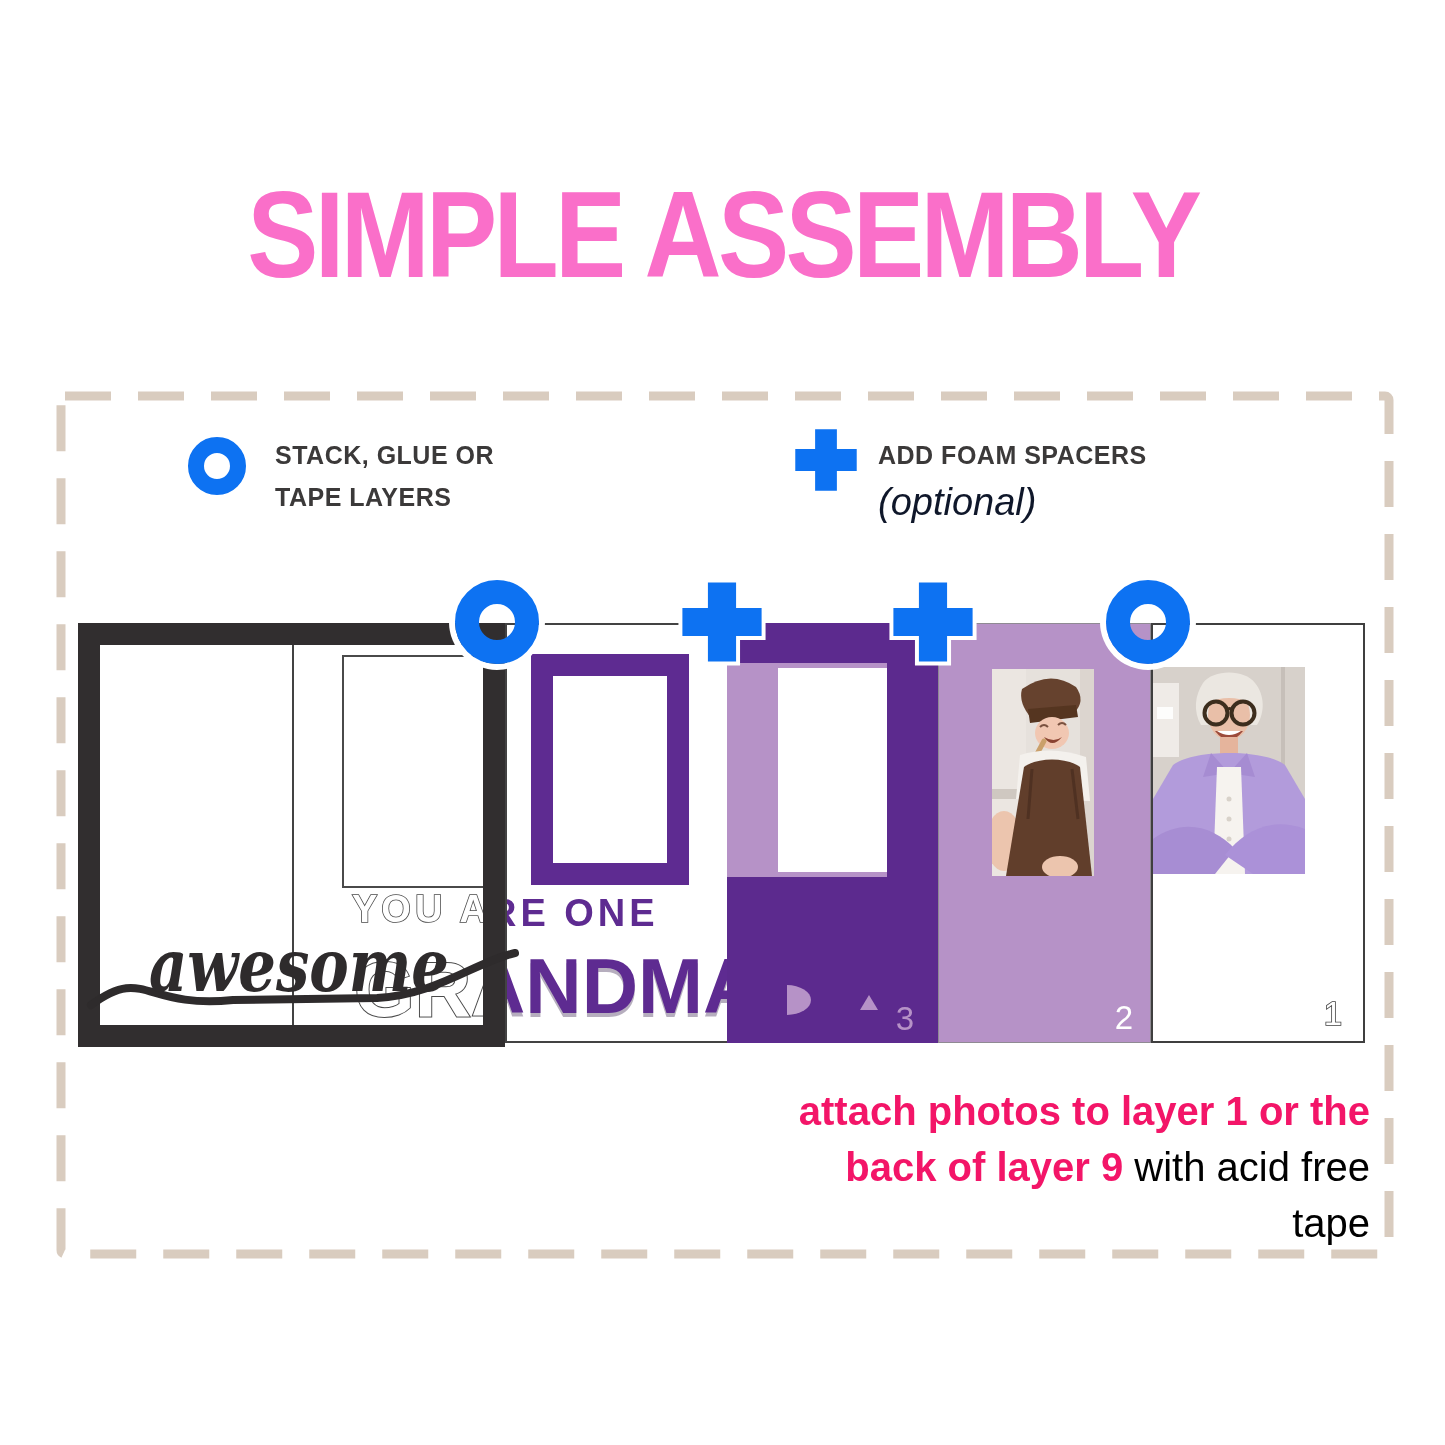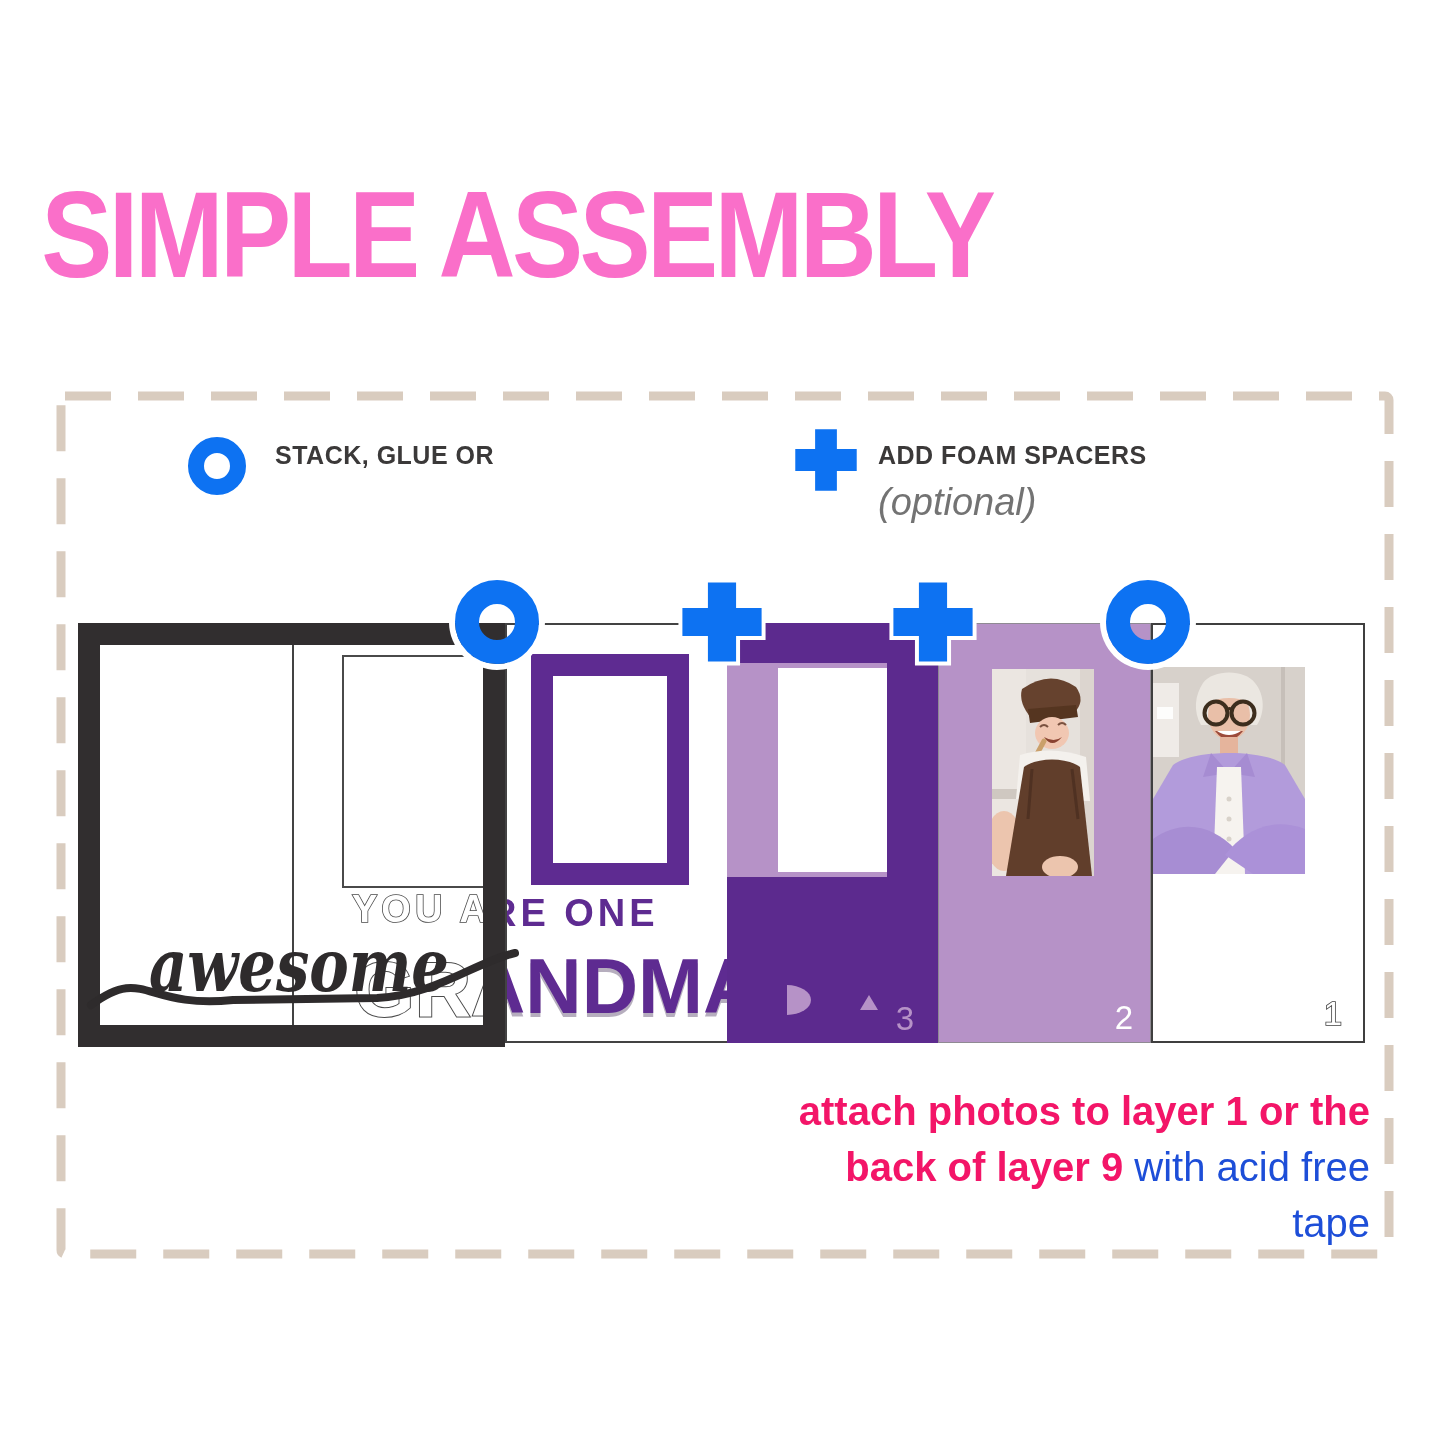--- a/index.html
+++ b/index.html
@@ -1,33 +1,33 @@
 <!DOCTYPE html>
 <html><head>
 <meta charset="utf-8">
 <style>
   html,body{margin:0;padding:0;background:#ffffff;}
   .canvas{position:relative;width:1445px;height:1445px;background:#fff;overflow:hidden;
           font-family:"Liberation Sans",sans-serif;}
   .abs{position:absolute;}
 
   
-  .title{left:0;top:168px;width:1445px;}
+  .title{left:0;top:168px;width:1445px;text-align:center;}
   .title span{display:inline-block;font-size:116px;font-weight:700;letter-spacing:-4px;
               color:#fa6fc9;transform:scale(.92,1.06);white-space:nowrap;}
 
   
   .dashsvg{left:0;top:0;width:1445px;height:1445px;z-index:1;pointer-events:none;}
 
   
   .legend-ring{left:188px;top:437px;width:26px;height:26px;border:16px solid #0d72f2;border-radius:50%;z-index:6;}
   .legend-text{font-size:25px;font-weight:700;color:#3b3939;line-height:42px;z-index:6;letter-spacing:.5px;}
   .stack-text{left:275px;top:434px;}
   .foam-title{left:878px;top:434px;}
-  .foam-sub{left:878px;top:481px;font-size:38px;font-style:italic;font-weight:400;color:#737373;z-index:6;}
+  .foam-sub{left:878px;top:481px;font-size:38px;font-style:italic;font-weight:400;color:#0f172a;z-index:6;}
   .legend-plus{left:794px;top:428px;width:64px;height:64px;z-index:6;}
 
   
   .card{top:623px;height:420px;box-sizing:border-box;}
   .card-e{left:292px;width:427px;background:#fff;border:2px solid #434343;z-index:30;}
   .card-d{left:505px;width:428px;background:#fff;border:2px solid #434343;z-index:40;overflow:hidden;}
   .card-c{left:727px;width:211px;background:#5c2a8e;z-index:50;overflow:hidden;}
   .card-b{left:938px;width:213px;background:#b692c7;border:1px solid #8f8a93;z-index:55;overflow:hidden;}
   .card-a{left:1151px;width:214px;background:#fff;border:2px solid #3f3f3f;z-index:60;overflow:hidden;}
   .card-f{left:78px;top:623px;width:427px;height:424px;border:22px solid #312e2f;background:transparent;z-index:70;box-sizing:border-box;}
@@ -61,38 +61,39 @@
              box-shadow:0 0 0 6px #ffffff;z-index:90;}
   .plus-icon{width:88px;height:88px;z-index:90;}
 
   
   .scriptsvg{left:85px;top:903px;width:445px;height:115px;z-index:80;}
 
   
   .caption{left:790px;top:1083px;width:580px;text-align:right;z-index:6;
            font-size:40px;line-height:56px;color:#3f3f3f;}
   .caption .pink{color:#f31568;font-weight:700;}
-  .caption .plain{font-weight:400;color:#1d4ed8;}
+  .caption .plain{font-weight:400;color:#000000;}
 </style>
 </head>
 <body>
 
 <div class="canvas">
 
   <div class="abs title">
     <span>SIMPLE ASSEMBLY</span>
   </div>
 
   <svg class="abs dashsvg" viewBox="0 0 1445 1445">
     <rect x="61" y="396" width="1328" height="858" rx="4" fill="none" stroke="#d9ccbf" stroke-width="9" stroke-dasharray="46 27"></rect>
   </svg>
 
   <div class="abs legend-ring"></div>
   <div class="abs legend-text stack-text">
     <div>STACK, GLUE OR</div>
+    <div>TAPE LAYERS</div>
   </div>
 
   <svg class="abs legend-plus" viewBox="0 0 100 100">
     <path d="M33 2 H67 V33 H98 V67 H67 V98 H33 V67 H2 V33 H33 Z" fill="#0d72f2"></path>
   </svg>
   <div class="abs legend-text foam-title">
     <div>ADD FOAM SPACERS</div>
   </div>
   <div class="abs foam-sub">(optional)</div>
 

